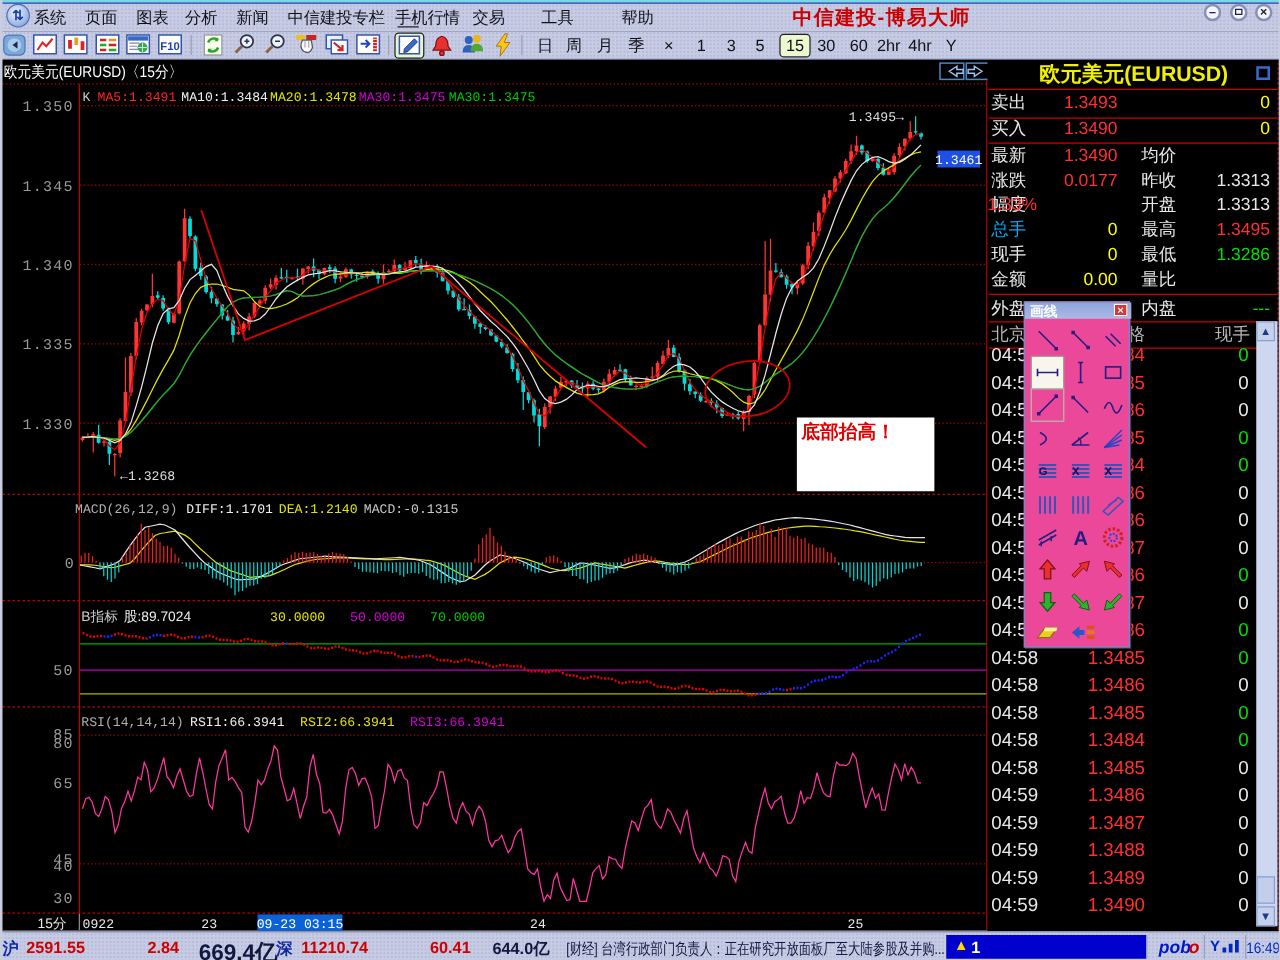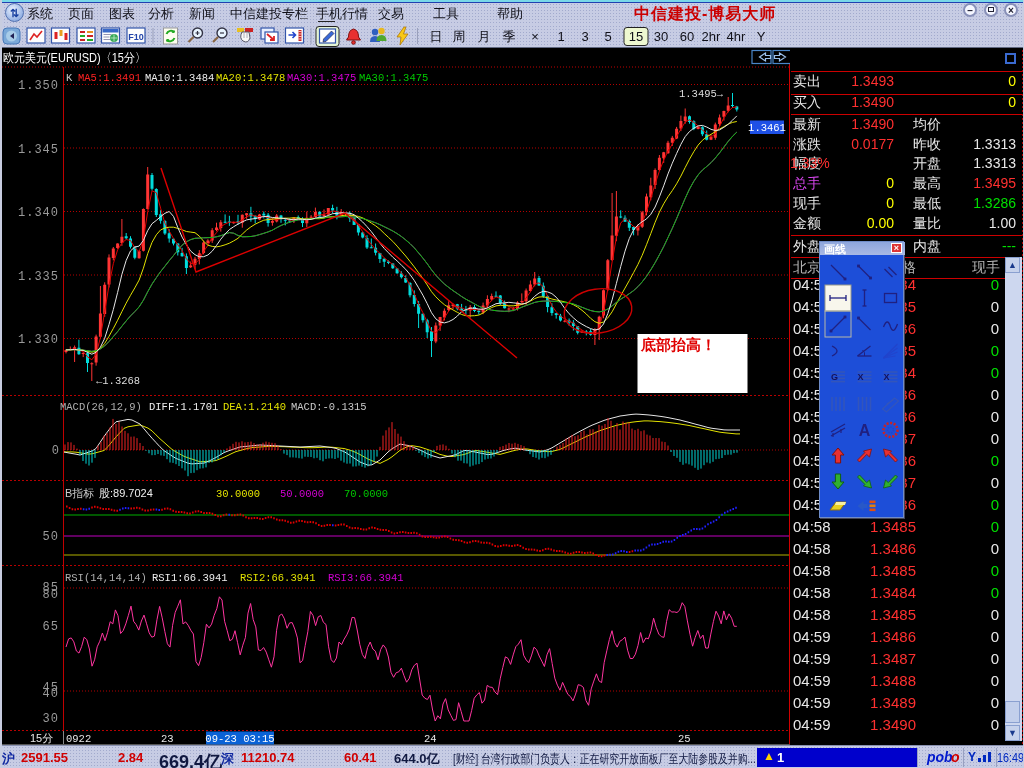--- a/index.html
+++ b/index.html
@@ -223,20 +223,21 @@
 <text x="240" y="742" font-family="Liberation Mono" font-size="10.5" fill="#ffffff" text-anchor="middle">09-23 03:15</text>
 <text x="424" y="742" font-family="Liberation Mono" font-size="10.5" fill="#e8e8e8">24</text>
 <text x="678" y="742" font-family="Liberation Mono" font-size="10.5" fill="#e8e8e8">25</text>
 <rect x="752" y="50.5" width="19" height="13" fill="#000" stroke="#4a86c8" stroke-width="1.2"></rect>
 <path d="M765.5 53 l-6 4 6 4 v-2.5 h5 v-3 h-5 z" fill="none" stroke="#9cc0ea" stroke-width="1.2"></path>
 <rect x="773" y="50.5" width="19" height="13" fill="#000" stroke="#4a86c8" stroke-width="1.2"></rect>
 <path d="M779.5 53 l6 4 -6 4 v-2.5 h-5 v-3 h5 z" fill="none" stroke="#9cc0ea" stroke-width="1.2"></path>
 </svg>
 <div style="position:absolute;left:790px;top:48px;width:234px;height:697px;background:#000;overflow:hidden">
 <div style="position:absolute;left:232px;top:2px;width:1px;height:694px;background:repeating-linear-gradient(180deg,#b00000 0 2px,#000 2px 4px)"></div>
+<div style="position:absolute;left:0;top:0;width:234px;height:20px;text-align:center;color:#f0f000;font-size:17px;font-weight:bold;font-family:'Liberation Sans'">欧元美元(EURUSD)</div>
 <div style="position:absolute;left:215px;top:5px;width:11px;height:11px;border:2px solid #3a6ad0"></div>
 <div style="position:absolute;left:1px;top:22.5px;width:231px;height:0;border-top:1px solid #cc0000"></div>
 <div style="position:absolute;left:1px;top:45.5px;width:231px;height:0;border-top:1px solid #cc0000"></div>
 <div style="position:absolute;left:1px;top:65.5px;width:231px;height:0;border-top:1px solid #cc0000"></div>
 <div style="position:absolute;left:1px;top:186.5px;width:231px;height:0;border-top:1px solid #cc0000"></div>
 <div style="position:absolute;left:1px;top:208.5px;width:231px;height:0;border-top:1px solid #cc0000"></div>
 <div style="position:absolute;left:1px;top:229.5px;width:231px;height:0;border-top:1px solid #cc0000"></div>
 <div style="position:absolute;left:3px;top:24.5px;color:#e8e8e8;font-size:14px">卖出</div>
     <div style="position:absolute;left:0;top:24.5px;width:104px;text-align:right;color:#ff3030;font-size:14px">1.3493</div>
     <div style="position:absolute;left:0;top:24.5px;width:226px;text-align:right;color:#ffff00;font-size:14px">0</div>
@@ -247,32 +248,31 @@
     <div style="position:absolute;left:0;top:68px;width:104px;text-align:right;color:#ff3030;font-size:14px">1.3490</div>
     <div style="position:absolute;left:123px;top:68px;color:#e8e8e8;font-size:14px">均价</div>
 <div style="position:absolute;left:3px;top:87.5px;color:#e8e8e8;font-size:14px">涨跌</div>
     <div style="position:absolute;left:0;top:87.5px;width:104px;text-align:right;color:#ff3030;font-size:14px">0.0177</div>
     <div style="position:absolute;left:123px;top:87.5px;color:#e8e8e8;font-size:14px">昨收</div>
     <div style="position:absolute;left:0;top:87.5px;width:226px;text-align:right;color:#e8e8e8;font-size:14px">1.3313</div>
 <div style="position:absolute;left:3px;top:107px;color:#e8e8e8;font-size:14px">幅度</div>
     <div style="position:absolute;left:0;top:107px;width:104px;color:#ff3030;font-size:14px">1.33%</div>
     <div style="position:absolute;left:123px;top:107px;color:#e8e8e8;font-size:14px">开盘</div>
     <div style="position:absolute;left:0;top:107px;width:226px;text-align:right;color:#e8e8e8;font-size:14px">1.3313</div>
-<div style="position:absolute;left:3px;top:127px;color:#d946ef;font-size:14px">总手</div>
+<div style="position:absolute;left:3px;top:127px;color:#0ea5e9;font-size:14px">总手</div>
     <div style="position:absolute;left:0;top:127px;width:104px;text-align:right;color:#ffff00;font-size:14px">0</div>
     <div style="position:absolute;left:123px;top:127px;color:#e8e8e8;font-size:14px">最高</div>
     <div style="position:absolute;left:0;top:127px;width:226px;text-align:right;color:#ff3030;font-size:14px">1.3495</div>
 <div style="position:absolute;left:3px;top:147px;color:#e8e8e8;font-size:14px">现手</div>
     <div style="position:absolute;left:0;top:147px;width:104px;text-align:right;color:#ffff00;font-size:14px">0</div>
     <div style="position:absolute;left:123px;top:147px;color:#e8e8e8;font-size:14px">最低</div>
     <div style="position:absolute;left:0;top:147px;width:226px;text-align:right;color:#00e000;font-size:14px">1.3286</div>
 <div style="position:absolute;left:3px;top:167px;color:#e8e8e8;font-size:14px">金额</div>
     <div style="position:absolute;left:0;top:167px;width:104px;text-align:right;color:#ffff00;font-size:14px">0.00</div>
     <div style="position:absolute;left:123px;top:167px;color:#e8e8e8;font-size:14px">量比</div>
-    <div style="position:absolute;left:0;top:167px;width:226px;text-align:right;color:#e8e8e8;font-size:14px">1.00</div>
 <div style="position:absolute;left:3px;top:189.5px;color:#e8e8e8;font-size:14px">外盘</div>
     <div style="position:absolute;left:0;top:189.5px;width:104px;text-align:right;color:#00e000;font-size:14px">---</div>
     <div style="position:absolute;left:123px;top:189.5px;color:#e8e8e8;font-size:14px">内盘</div>
     <div style="position:absolute;left:0;top:189.5px;width:226px;text-align:right;color:#00e000;font-size:14px">---</div>
 <div style="position:absolute;left:3px;top:211px;color:#b8b8b8;font-size:14px">北京时间</div>
 <div style="position:absolute;left:80px;top:211px;width:46px;text-align:right;color:#b8b8b8;font-size:14px">价格</div>
 <div style="position:absolute;left:120px;top:211px;width:90px;text-align:right;color:#b8b8b8;font-size:14px">现手</div>
 <div style="position:absolute;left:3px;top:228px;color:#e8e8e8;font-size:15px">04:55</div>
 <div style="position:absolute;left:0;top:228px;width:126px;text-align:right;color:#ff3030;font-size:15px">1.3484</div>
 <div style="position:absolute;left:0;top:228px;width:209px;text-align:right;color:#00e000;font-size:15px">0</div>
@@ -335,21 +335,21 @@
 <div style="position:absolute;left:0;top:646px;width:209px;text-align:right;color:#e8e8e8;font-size:15px">0</div>
 <div style="position:absolute;left:3px;top:668px;color:#e8e8e8;font-size:15px">04:59</div>
 <div style="position:absolute;left:0;top:668px;width:126px;text-align:right;color:#ff3030;font-size:15px">1.3490</div>
 <div style="position:absolute;left:0;top:668px;width:209px;text-align:right;color:#e8e8e8;font-size:15px">0</div>
 <div style="position:absolute;left:215px;top:209px;width:17px;height:484px;background:#cdd7ef">
       <div style="position:absolute;left:0;top:0;width:15px;height:16px;background:#c6d2ec;border:1px solid #8aa0d0;color:#1a3a8c;font-size:9px;text-align:center;line-height:15px">▲</div>
       <div style="position:absolute;left:0;bottom:0;width:15px;height:16px;background:#c6d2ec;border:1px solid #8aa0d0;color:#1a3a8c;font-size:9px;text-align:center;line-height:15px">▼</div>
       <div style="position:absolute;left:0;top:444px;width:15px;height:22px;background:#c2cfeb;border:1px solid #8aa0d0"></div>
     </div>
 </div>
-<div style="position:absolute;left:819px;top:241px;width:85px;height:277px;border:1px solid #6f8cc8;background:#1d4ed8;box-shadow:1px 1px 0 #445">
+<div style="position:absolute;left:819px;top:241px;width:85px;height:277px;border:1px solid #6f8cc8;background:#ec4899;box-shadow:1px 1px 0 #445">
 <div style="position:absolute;left:0;top:0;width:85px;height:13px;background:linear-gradient(180deg,#8ea6dc,#aab9e4);">
       <span style="color:#fff;font-weight:bold;font-size:11px;position:absolute;left:4px;top:0px">画线</span>
       <span style="position:absolute;right:3px;top:1px;width:11px;height:10px;background:#d33;border:1px solid #fff;color:#fff;font-size:9px;line-height:9px;text-align:center;font-weight:bold">×</span>
     </div>
 <svg width="85" height="264" viewBox="0 0 85 264" style="position:absolute;left:0;top:13px">
       <rect x="5" y="30" width="26" height="26" fill="#f8f6ec" stroke="#9a9a8a"></rect>
       <rect x="5" y="56" width="26" height="26" fill="none" stroke="#b8b8a8"></rect>
       <line x1="11" y1="10" x2="25" y2="24" stroke="#202080" stroke-width="1.3"></line>
       <rect x="23.6" y="22.6" width="2.8" height="2.8" fill="#202080"></rect>
       <line x1="38.5" y1="11" x2="50.5" y2="23" stroke="#202080" stroke-width="1.3"></line>

